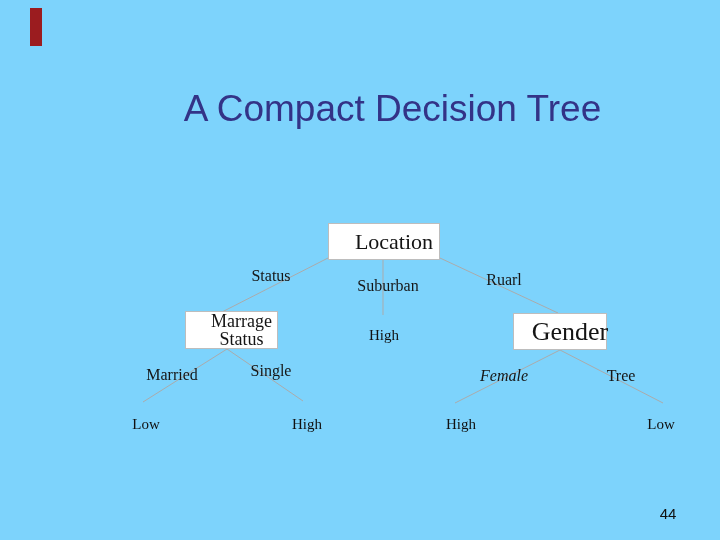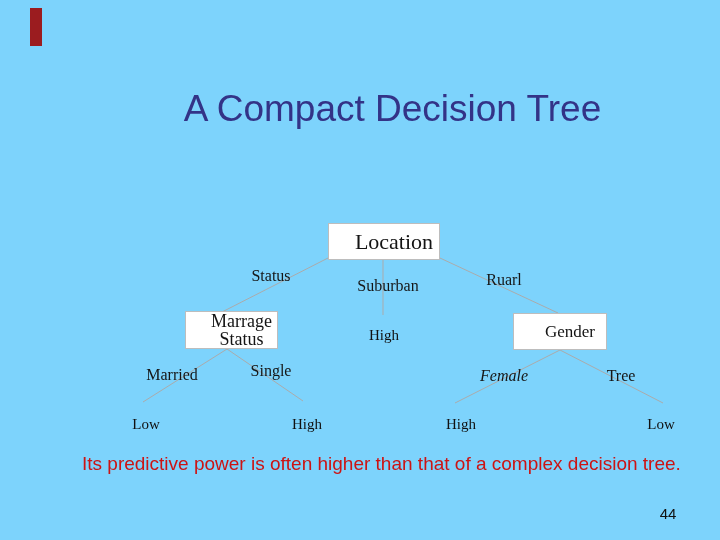--- a/index.html
+++ b/index.html
@@ -32,21 +32,21 @@
     border:1px solid #bdbdbd;
     box-sizing:border-box;
     display:flex;align-items:center;justify-content:center;
     font-family:"Liberation Serif",serif;
     color:#141414;
     text-align:center;
     padding-left:20px;
   }
   .box-location{left:328px;top:223px;width:112px;height:37px;font-size:22px;}
   .box-marriage{left:185px;top:311px;width:93px;height:38px;font-size:18px;line-height:18px;flex-direction:column;}
-  .box-gender{left:513px;top:313px;width:94px;height:37px;font-size:17px;text-align:center;}
+  .box-gender{left:513px;top:313px;width:94px;height:37px;font-size:26px;text-align:center;}
 
   .edge-label{
     position:absolute;
     font-family:"Liberation Serif",serif;
     font-size:16px;color:#161616;
     text-align:center;
     white-space:nowrap;
   }
   .lbl-urban   {left:245px;top:267px;width:52px;}
   .lbl-suburban{left:352px;top:277px;width:72px;}
@@ -126,17 +126,16 @@
     <div class="edge-label lbl-male">Tree</div>
 
     <div class="leaf leaf-suburban">High</div>
     <div class="leaf leaf-married">Low</div>
     <div class="leaf leaf-single">High</div>
     <div class="leaf leaf-female">High</div>
     <div class="leaf leaf-male">Low</div>
 
   </div>
 
-  <div class="note">Its predictive power is often higher than that of a complex decision tree.</div>
 
   <div class="page-number">44</div>
 
 </div>
 
 </body></html>

